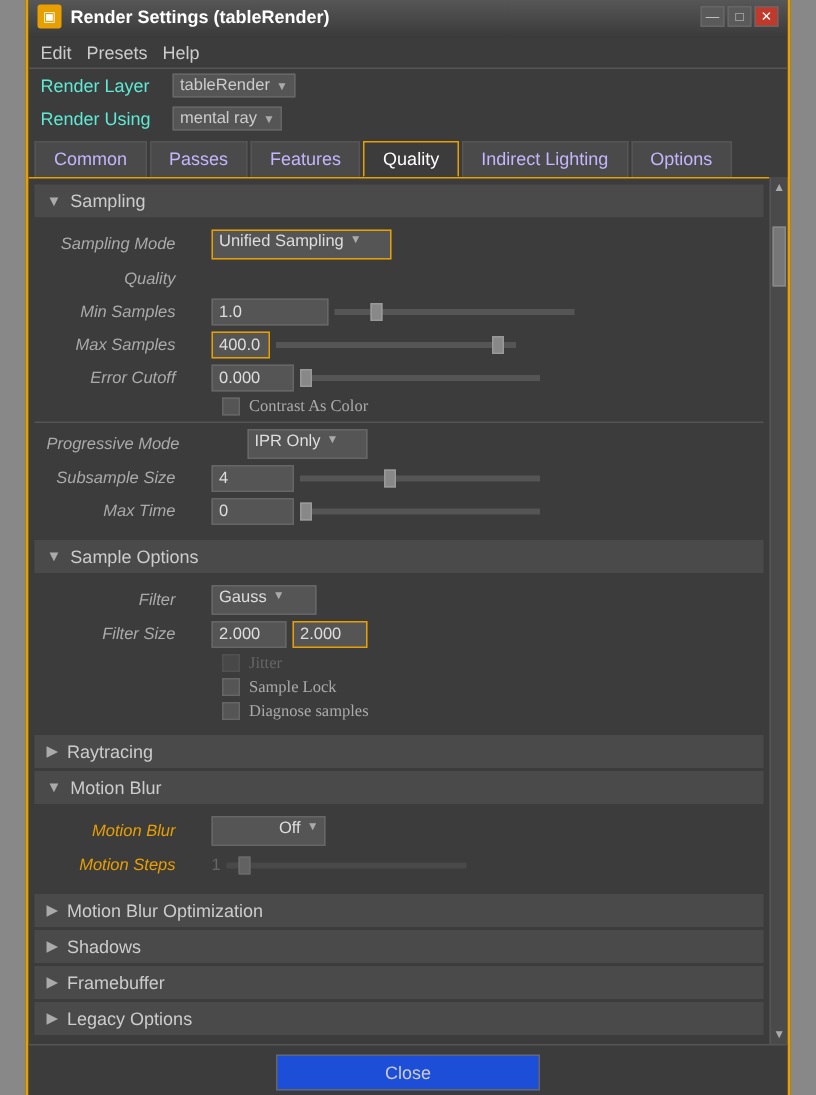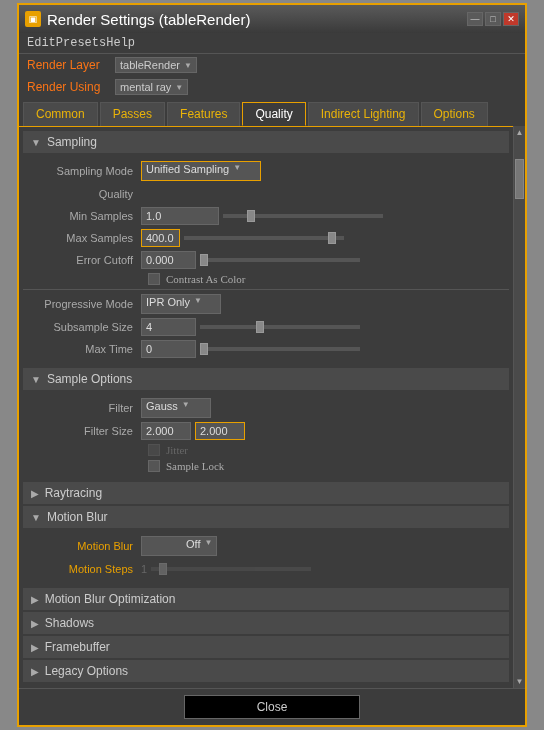--- a/index.html
+++ b/index.html
@@ -38,21 +38,22 @@
       width: 16px;
       height: 16px;
       background: #e8a000;
       border-radius: 2px;
       display: flex;
       align-items: center;
       justify-content: center;
     }
     .title-text {
       color: #ffffff;
-      font-size: 15px;
+      font-size: 12px;
+      font-weight: bold;
     }
     .title-buttons {
       display: flex;
       gap: 2px;
     }
     .title-btn {
       width: 16px;
       height: 14px;
       border: 1px solid #666;
       background: #5a5a5a;
@@ -60,38 +61,38 @@
       font-size: 9px;
       display: flex;
       align-items: center;
       justify-content: center;
       cursor: pointer;
     }
     .title-btn.close-btn { background: #c0392b; color: white; }
     .menubar {
       background: #3c3c3c;
       display: flex;
+      gap: 10px;
       padding: 3px 8px;
       border-bottom: 1px solid #555;
-      font-family: Liberation Mono, monospace;
     }
     .menubar-item {
       color: #cccccc;
       cursor: pointer;
       font-size: 12px;
     }
     .render-layer-row, .render-using-row {
       display: flex;
       align-items: center;
       padding: 3px 8px;
       gap: 8px;
       background: #3c3c3c;
     }
     .render-label {
-      color: #f97316;
+      color: #5eead4;
       font-size: 12px;
       min-width: 80px;
     }
     .render-dropdown {
       background: #555;
       border: 1px solid #666;
       color: #ccc;
       font-size: 11px;
       padding: 1px 4px;
       display: flex;
@@ -103,21 +104,21 @@
       color: #aaa;
     }
     .tabs-bar {
       display: flex;
       background: #3c3c3c;
       padding: 4px 4px 0 4px;
       gap: 2px;
     }
     .tab {
       padding: 4px 12px;
-      color: #eab308;
+      color: #c4b5fd;
       font-size: 12px;
       cursor: pointer;
       background: #4a4a4a;
       border: 1px solid #555;
       border-bottom: none;
     }
     .tab.active {
       background: #3c3c3c;
       color: #fff;
       border-color: #e8a000;
@@ -154,22 +155,23 @@
     .form-row {
       display: flex;
       align-items: center;
       padding: 2px 8px;
       min-height: 22px;
     }
     .form-label {
       color: #aaaaaa;
       min-width: 110px;
       text-align: right;
-      padding-right: 8px;
+      padding-right: 24px;
       font-size: 11px;
+      font-style: italic;
     }
     .form-control {
       display: flex;
       align-items: center;
       gap: 4px;
       flex: 1;
     }
     .input-field {
       background: #555;
       border: 1px solid #666;
@@ -250,21 +252,21 @@
       padding: 2px 0;
     }
     .close-bar {
       background: #3c3c3c;
       display: flex;
       justify-content: center;
       padding: 6px;
       border-top: 1px solid #555;
     }
     .close-button {
-      background: #000000;
+      background: #1d4ed8;
       border: 1px solid #666;
       color: #ccc;
       padding: 4px 72px;
       cursor: pointer;
       font-size: 12px;
     }
     .motion-blur-label { color: #e8a000; font-size: 11px; }
     .divider { height: 1px; background: #555; margin: 2px 0; }
   </style>
 </head>
@@ -374,21 +376,21 @@
           <div class="checkbox-row">
             <div class="checkbox"></div>
             <span class="checkbox-label">Contrast As Color</span>
           </div>
 
           <div class="divider"></div>
 
           <div class="form-row">
             <span class="form-label">Progressive Mode</span>
             <div class="form-control">
-              <div class="dropdown-select" style="min-width:80px;">
+              <div class="dropdown-select" style="min-width:80px;margin-left:21px;">
                 <span>IPR Only</span>
                 <span class="dropdown-arrow">▼</span>
               </div>
             </div>
           </div>
 
           <div class="form-row">
             <span class="form-label">Subsample Size</span>
             <div class="form-control">
               <input class="input-field" type="text" value="4" style="width: 55px;">
@@ -438,20 +440,24 @@
           <div class="checkbox-row">
             <div class="checkbox" style="opacity:0.5;"></div>
             <span class="checkbox-label disabled">Jitter</span>
           </div>
 
           <div class="checkbox-row">
             <div class="checkbox"></div>
             <span class="checkbox-label">Sample Lock</span>
           </div>
 
+          <div class="checkbox-row">
+            <div class="checkbox"></div>
+            <span class="checkbox-label">Diagnose samples</span>
+          </div>
         </div>
       </div>
 
       <div class="section">
         <div class="section-header">
           <span class="section-toggle">▶</span>
           <span>Raytracing</span>
         </div>
       </div>
 

